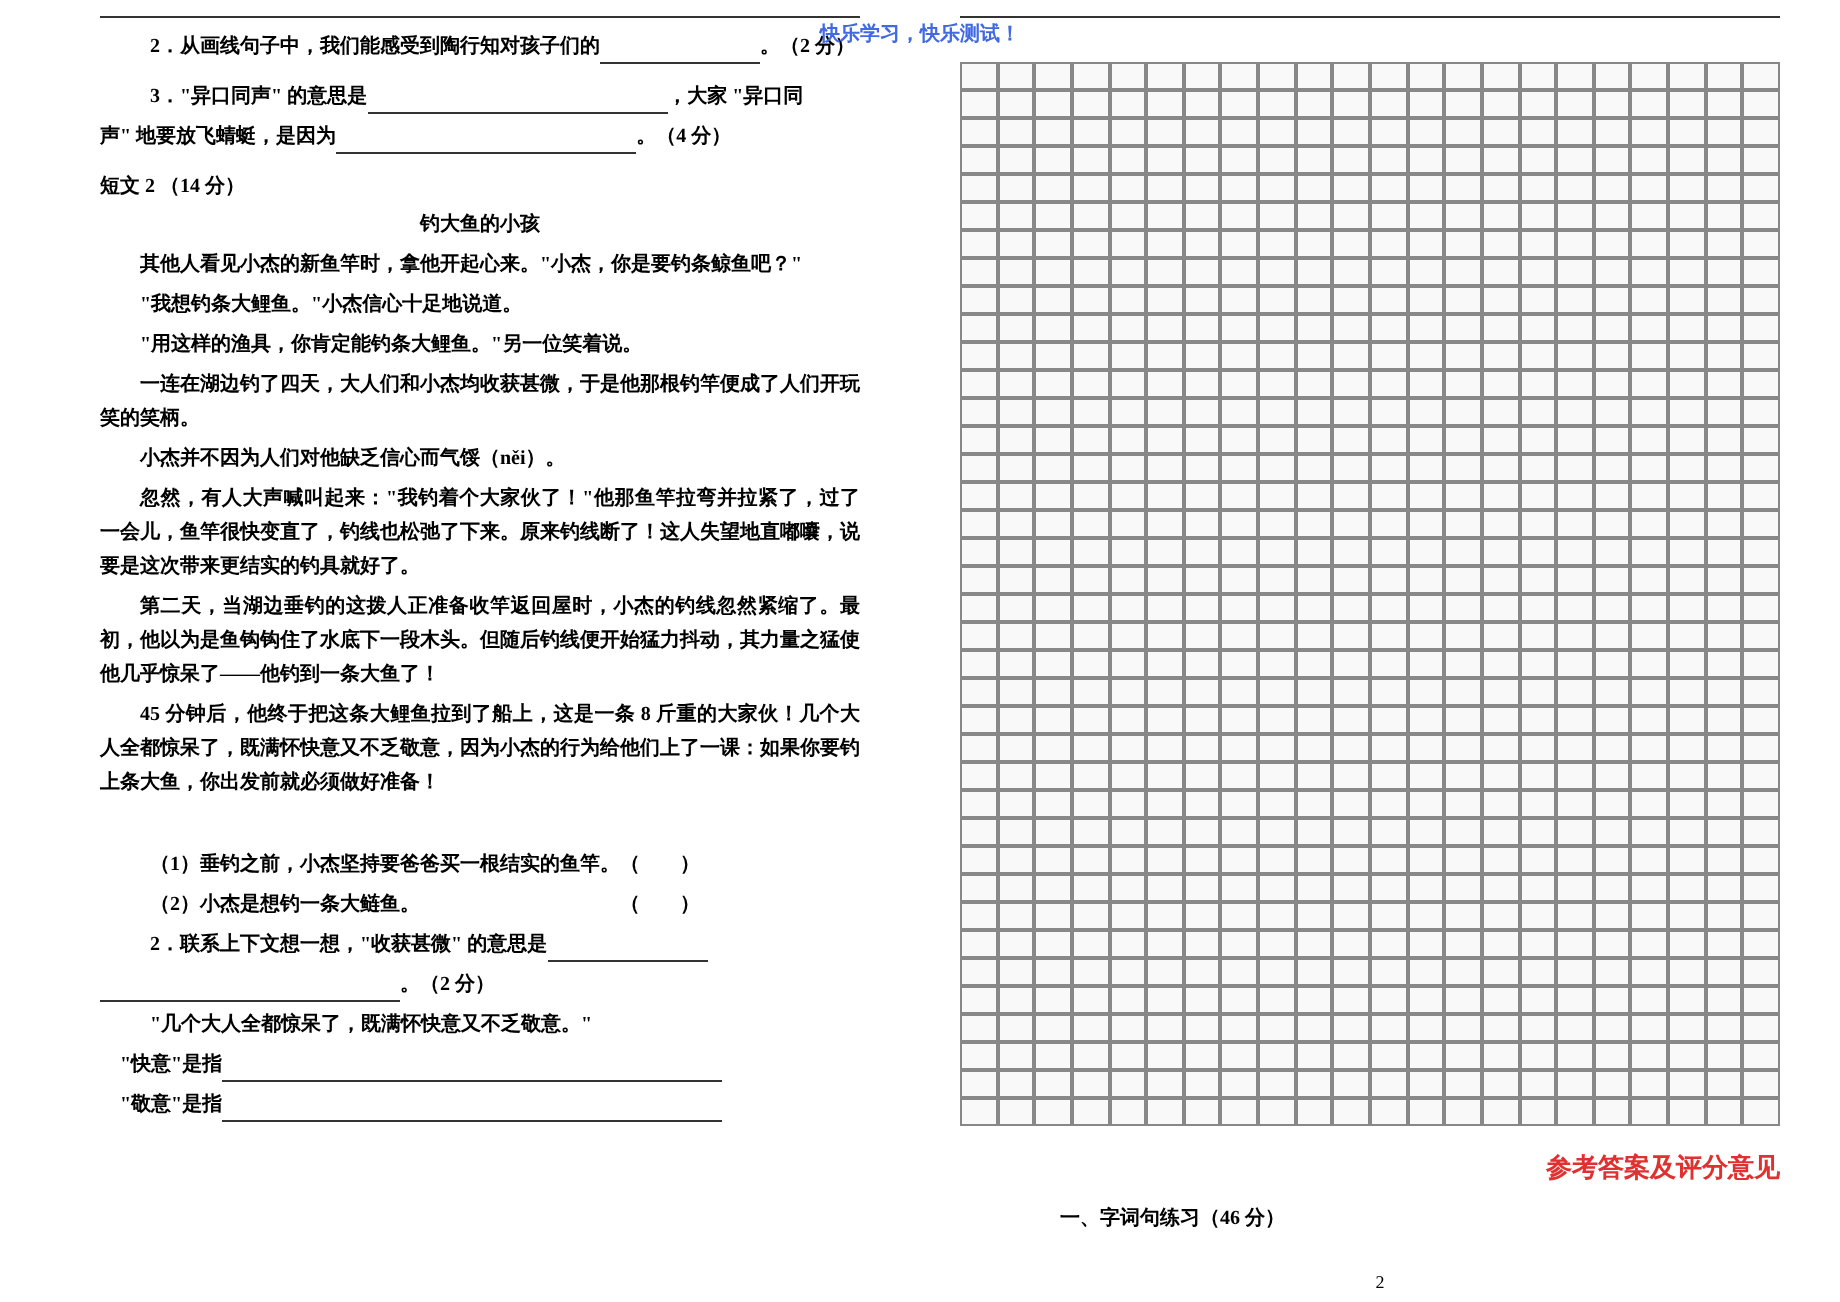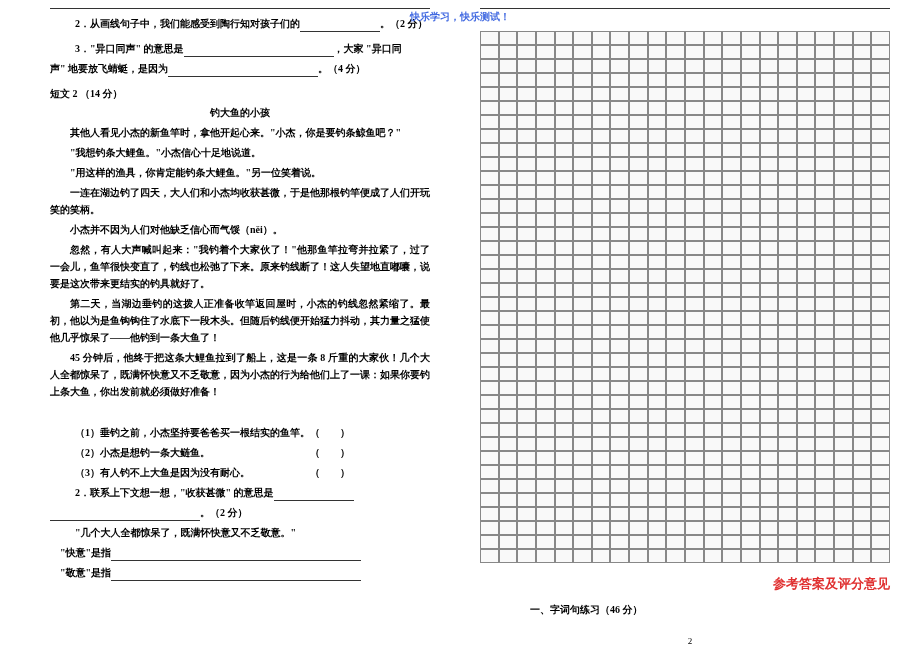--- a/index.html
+++ b/index.html
@@ -142,21 +142,20 @@
     <div class="content-line indent-2" style="text-align:justify;">一连在湖边钓了四天，大人们和小杰均收获甚微，于是他那根钓竿便成了人们开玩笑的笑柄。</div>
     <div class="content-line indent-2">小杰并不因为人们对他缺乏信心而气馁（něi）。</div>
     <div class="content-line indent-2" style="text-align:justify;">忽然，有人大声喊叫起来："我钓着个大家伙了！"他那鱼竿拉弯并拉紧了，过了一会儿，鱼竿很快变直了，钓线也松弛了下来。原来钓线断了！这人失望地直嘟囔，说要是这次带来更结实的钓具就好了。</div>
     <div class="content-line indent-2" style="text-align:justify;">第二天，当湖边垂钓的这拨人正准备收竿返回屋时，小杰的钓线忽然紧缩了。最初，他以为是鱼钩钩住了水底下一段木头。但随后钓线便开始猛力抖动，其力量之猛使他几乎惊呆了——他钓到一条大鱼了！</div>
     <div class="content-line indent-2" style="text-align:justify;">45 分钟后，他终于把这条大鲤鱼拉到了船上，这是一条 8 斤重的大家伙！几个大人全都惊呆了，既满怀快意又不乏敬意，因为小杰的行为给他们上了一课：如果你要钓上条大鱼，你出发前就必须做好准备！</div>
 
     <div style="height:18px;"></div>
 
     <div class="content-line indent-1">（1）垂钓之前，小杰坚持要爸爸买一根结实的鱼竿。（　　）</div>
     <div class="content-line indent-1">（2）小杰是想钓一条大鲢鱼。　　　　　　　　　　（　　）</div>
-    <div class="content-line indent-1">（3）有人钓不上大鱼是因为没有耐心。　　　　　　（　　）</div>
 
     <div class="content-line indent-1">
       <span>2．联系上下文想一想，"收获甚微" 的意思是</span><span class="blank-line"></span>
     </div>
     <div class="content-line">
       <span class="blank-wide"></span><span>。（2 分）</span>
     </div>
 
     <div class="content-line indent-1">"几个大人全都惊呆了，既满怀快意又不乏敬意。"</div>
     <div class="content-line indent-05">

